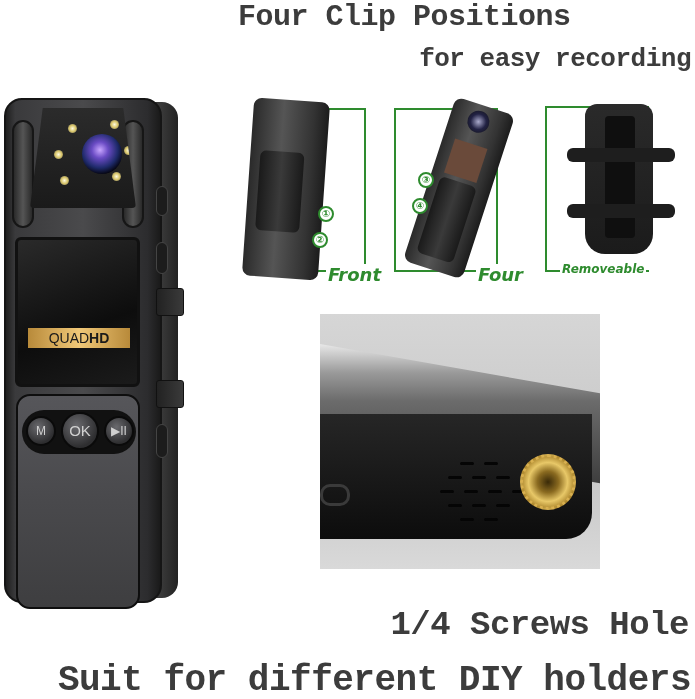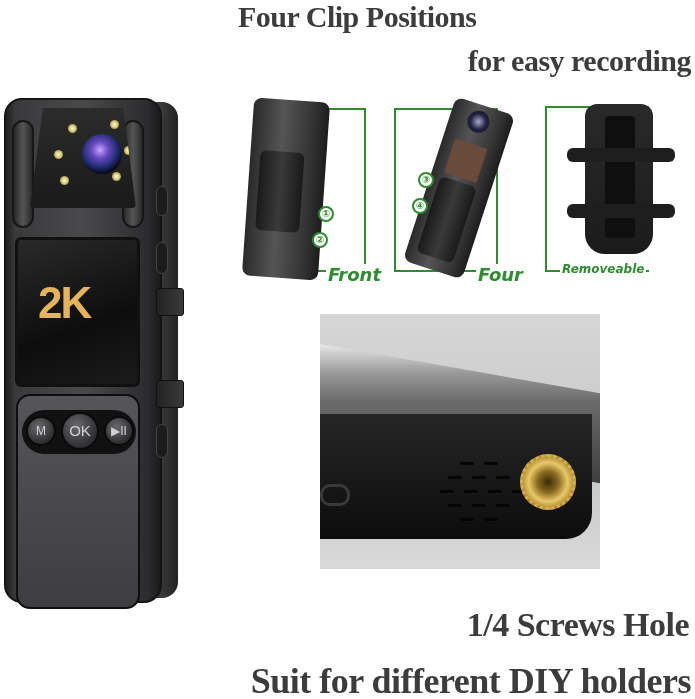--- a/index.html
+++ b/index.html
@@ -1,21 +1,21 @@
 <!DOCTYPE html>
 <html><head>
 <meta charset="utf-8">
 <style>
   * { box-sizing: border-box; margin: 0; padding: 0; }
   html, body { width: 695px; height: 699px; background: #ffffff; overflow: hidden; }
   body { position: relative; font-family: "DejaVu Sans", sans-serif; }
 
-  .headline { position: absolute; color: #3c3c3c; font-weight: bold; white-space: nowrap; font-family: Liberation Serif, serif; letter-spacing: -0.5px; }
+  .headline { position: absolute; color: #3c3c3c; font-weight: bold; white-space: nowrap; font-family: Liberation Mono, monospace; letter-spacing: -0.5px; }
   #title1 { left: 238px; top: 0px; font-size: 30px; }
-  #title2 { right: 4px; top: 44px; font-size: 30px; }
+  #title2 { right: 4px; top: 44px; font-size: 26px; }
   #title3 { right: 6px; top: 606px; font-size: 34px; }
   #title4 { right: 4px; top: 660px; font-size: 36px; }
 
   
   .device { position: absolute; left: 0; top: 88px; width: 190px; height: 520px; }
   .body-shell { position: absolute; left: 4px; top: 10px; width: 158px; height: 505px; border-radius: 18px; background: linear-gradient(90deg, #1f1f1f 0%, #3a3a3c 6%, #4a4a4c 50%, #2c2c2e 92%, #1a1a1a 100%); border: 2px solid #151515; }
   .side-edge { position: absolute; left: 148px; top: 14px; width: 30px; height: 496px; border-radius: 0 16px 16px 0; background: linear-gradient(90deg, #2a2a2a, #3b3b3b 40%, #222 100%); }
   .cam-head { position: absolute; left: 24px; top: 8px; width: 106px; height: 100px; background: linear-gradient(180deg, #2b2b2b, #1a1a1a); border-radius: 4px; clip-path: polygon(12% 0, 88% 0, 100% 100%, 0 100%); }
   .ear { position: absolute; top: 20px; width: 22px; height: 108px; border-radius: 11px; background: linear-gradient(90deg, #2a2a2a, #555 50%, #2a2a2a); border: 2px solid #161616; }
   .ear.l { left: 6px; } .ear.r { left: 116px; }
@@ -63,21 +63,21 @@
     <div class="cam-head">
       <div class="lens"></div>
       <div class="led" style="left:38px;top:16px"></div>
       <div class="led" style="left:80px;top:12px"></div>
       <div class="led" style="left:24px;top:42px"></div>
       <div class="led" style="left:94px;top:38px"></div>
       <div class="led" style="left:30px;top:68px"></div>
       <div class="led" style="left:82px;top:64px"></div>
     </div>
     <div class="screen">
-      <div class="twok">2K</div>
+      <div class="quadhd"><span>QUAD</span><b>HD</b></div>
     </div>
     <div class="panel">
       <div class="btn-bar">
         <div class="btn" style="left:4px;top:6px;width:30px;height:30px;line-height:26px;font-size:12px">M</div>
         <div class="btn" style="left:39px;top:2px;width:38px;height:38px;line-height:34px;font-size:15px">OK</div>
         <div class="btn" style="left:82px;top:6px;width:30px;height:30px;line-height:26px;font-size:12px">▶II</div>
       </div>
     </div>
   </div>
   <div class="side-btn" style="left:156px;top:98px;width:12px;height:30px"></div>

